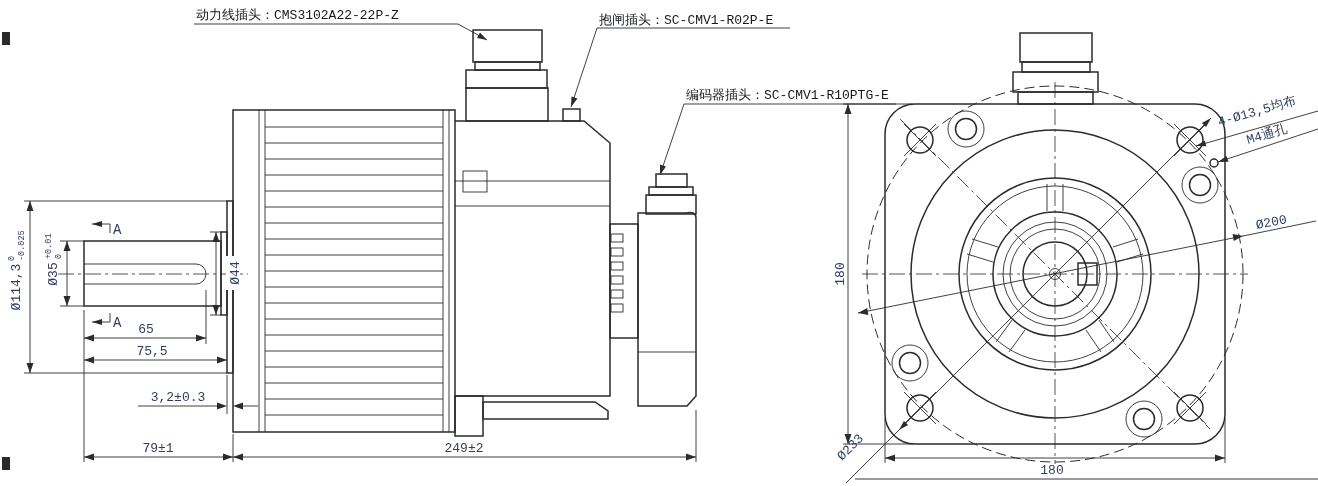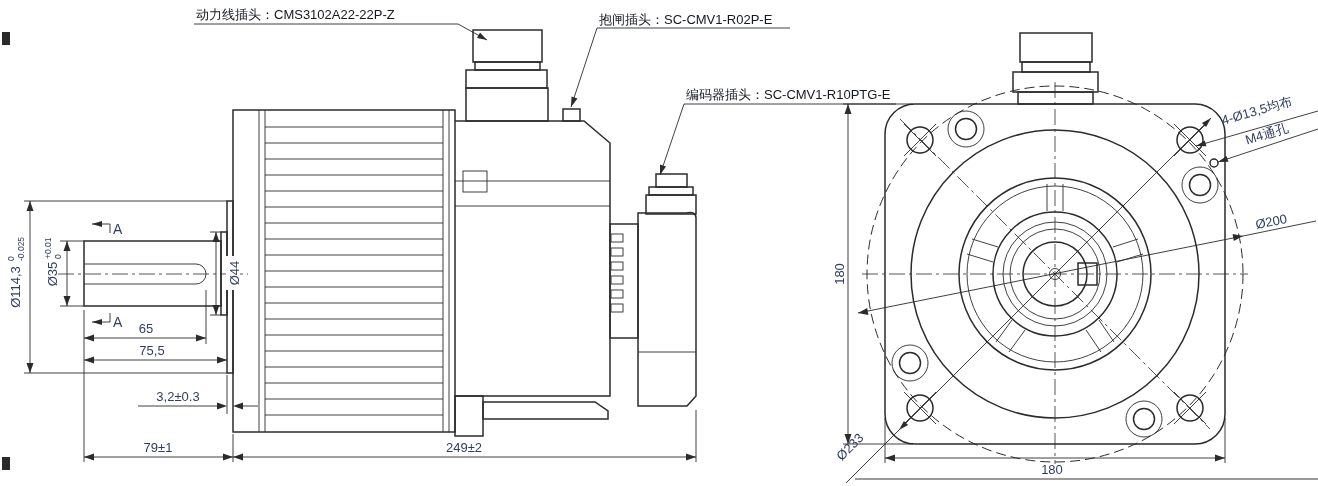--- a/index.html
+++ b/index.html
@@ -1,17 +1,17 @@
 <!DOCTYPE html>
 <html><head>
 <meta charset="utf-8">
 <style>
   html,body{margin:0;padding:0;background:#ffffff;}
   .stage{position:relative;width:1318px;height:486px;background:#fff;overflow:hidden;
-         font-family:Liberation Sans, sans-serif;}
+         font-family:Liberation Mono, monospace;}
   svg{display:block}
   .ol{fill:none;stroke:#2b2b2b;stroke-width:1.5;stroke-linejoin:miter;}
   .tl{fill:none;stroke:#2b2b2b;stroke-width:0.9;}
   .fin{fill:none;stroke:#2b2b2b;stroke-width:0.9;}
   .cl{fill:none;stroke:#2b2b2b;stroke-width:0.8;stroke-dasharray:16 4 3 4;}
   .dsh{fill:none;stroke:#2b2b2b;stroke-width:1;stroke-dasharray:10 5;}
   .arr{fill:#2b2b2b;stroke:none;}
   .dim{fill:#313d63;font-size:13px;}
   .dims{fill:#313d63;font-size:8.5px;}
   .lbl{fill:#14181f;font-size:13px;}

